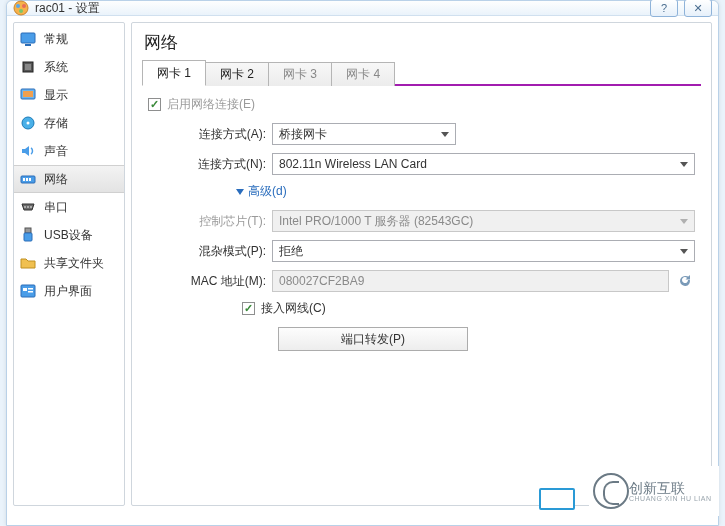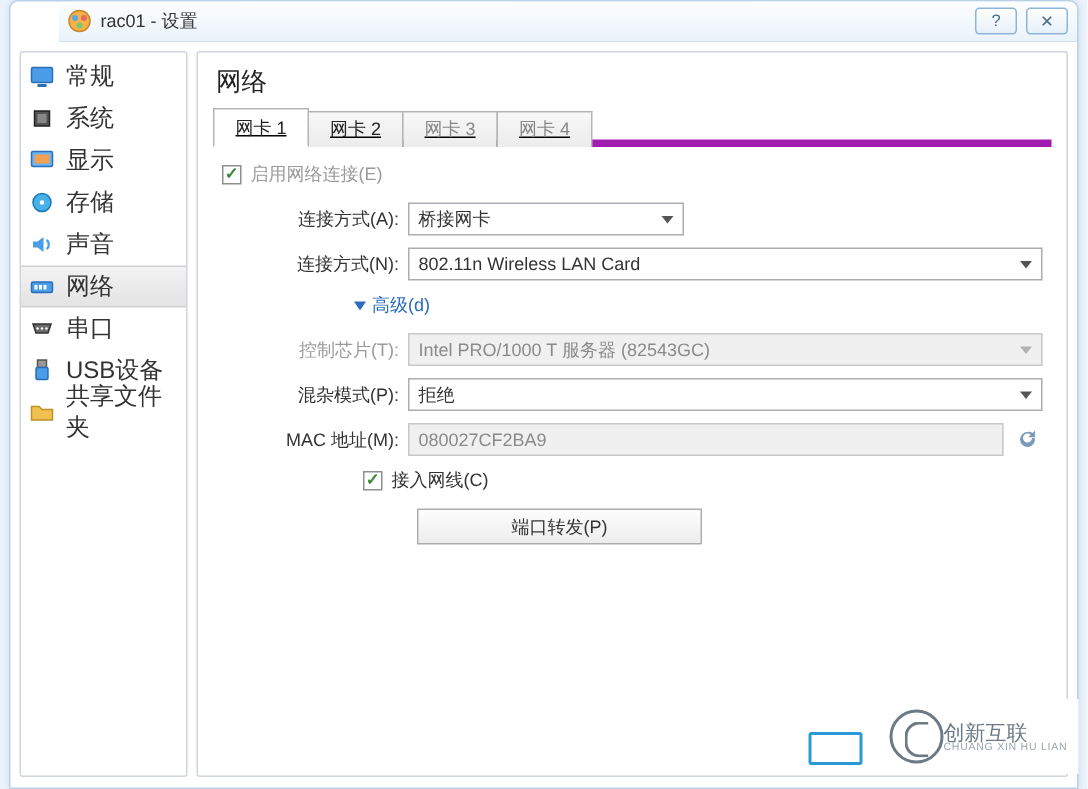--- a/index.html
+++ b/index.html
@@ -1,29 +1,29 @@
 <!DOCTYPE html>
 <html><head>
 <meta charset="utf-8">
 <style>
   * { box-sizing: border-box; font-family: "Microsoft YaHei", "SimSun", Tahoma, sans-serif; }
   body { margin: 0; background: #eaf3fb; width: 725px; height: 526px; position: relative; overflow: hidden; }
   .window { position: absolute; left: 6px; top: 0px; width: 713px; height: 526px; background: #fff; border: 1px solid #b9d1e8; border-radius: 6px 6px 0 0; box-shadow: 0 0 4px rgba(0,0,0,0.1); }
-  .titlebar { height: 27px; background: linear-gradient(#fdfefe,#eaf3fb); border-bottom: 1px solid #d0e0ef; border-radius: 6px 6px 0 0; display:flex; align-items:center; padding:0 6px; font-size:12px; color:#333;margin-left:32px; }
+  .titlebar { height: 15px; background: linear-gradient(#fdfefe,#eaf3fb); border-bottom: 1px solid #d0e0ef; border-radius: 6px 6px 0 0; display:flex; align-items:center; padding:0 6px; font-size:12px; color:#333; }
   .titlebar .app-icon { width:16px; height:16px; margin-right:6px; display:inline-flex; align-items:center; justify-content:center;}
   .titlebar .spacer { flex:1; }
   .titlebar .winbtn { width:28px; height:18px; border:1px solid #8fb3d9; border-radius:3px; margin-left:6px; display:flex; align-items:center; justify-content:center; font-size:11px; color:#4a6d8f; background:linear-gradient(#fff,#e6f0fa); cursor:default;}
   .body { display:flex; height: calc(100% - 28px); padding:6px; gap:6px; }
   .sidebar { width:112px; border:1px solid #cfd6dd; background:#fff; border-radius:2px; padding:2px 0; }
-  .side-item { height:28px; display:flex; align-items:center; padding:0 6px; font-size:16px; color:#333; gap:8px; cursor:default;}
+  .side-item { height:28px; display:flex; align-items:center; padding:0 6px; font-size:12px; color:#333; gap:8px; cursor:default;}
   .side-item.selected { background: linear-gradient(#f3f3f3,#e3e3e3); border-top:1px solid #d0d0d0; border-bottom:1px solid #d0d0d0; }
   .side-icon { width:16px; height:16px; display:inline-flex; align-items:center; justify-content:center; }
   .main { flex:1; border:1px solid #cfd6dd; border-radius:2px; background:#fff; padding:6px 10px 10px 10px; display:flex; flex-direction:column; }
   .main h1 { font-size:17px; font-weight:normal; margin:2px 0 6px 2px; color:#222;}
-  .tabs { display:flex; border-bottom:5px solid #a21caf; height:26px;text-decoration:underline; }
+  .tabs { display:flex; border-bottom:2px solid #a21caf; height:26px; }
   .tab { padding:0 14px; font-size:12px; color:#888; border:1px solid #b5b5b5; border-bottom:none; background:linear-gradient(#f7f7f7,#ececec); margin-right:-1px; display:flex; align-items:center; height:24px; margin-top:2px; cursor:default;}
   .tab.active { background:#fff; color:#222; height:26px; margin-top:0; position:relative; z-index:1; border-bottom:1px solid #fff; margin-bottom:-1px;}
   .tab.enabled { color:#222; }
   .panel { padding:10px 6px; font-size:12px; color:#333; }
   .row { display:flex; align-items:center; margin-bottom:8px; min-height:22px;margin-left:36px;}
   .row .label { width:88px; text-align:right; padding-right:6px; color:#333; }
   .row .label.disabled { color:#9a9a9a; }
   .select, .field { flex:1; height:22px; border:1px solid #abadb3; background:linear-gradient(#fff,#fff); padding:0 20px 0 6px; font-size:12px; display:flex; align-items:center; position:relative; font-family: Tahoma, "SimSun", monospace;}
   .select::after { content:""; position:absolute; right:6px; top:8px; border-left:4px solid transparent; border-right:4px solid transparent; border-top:5px solid #555;}
   .select.disabled { background:#f0f0f0; color:#8a8a8a; border-color:#c8c8c8;}
@@ -147,20 +147,31 @@
         <span>USB设备</span>
       </div>
       <div class="side-item">
         <span class="side-icon">
             <svg width="16" height="16">
               <path d="M1 4h5l2 2h7v7H1z" fill="#f0c050" stroke="#c09020"></path>
             </svg>
           </span>
         <span>共享文件夹</span>
       </div>
+      <div class="side-item">
+        <span class="side-icon">
+            <svg width="16" height="16">
+              <rect x="1" y="2" width="14" height="12" rx="1" fill="#4a9de8" stroke="#2a6db8"></rect>
+              <rect x="3" y="5" width="4" height="3" fill="#fff"></rect>
+              <rect x="8" y="5" width="5" height="1.5" fill="#fff"></rect>
+              <rect x="8" y="8" width="5" height="1.5" fill="#fff"></rect>
+            </svg>
+          </span>
+        <span>用户界面</span>
+      </div>
     </div>
 
     <div class="main">
       <h1>网络</h1>
 
       <div class="tabs">
         <div class="tab active enabled">
             <span>网卡 1</span>
           </div>
         <div class="tab enabled">

